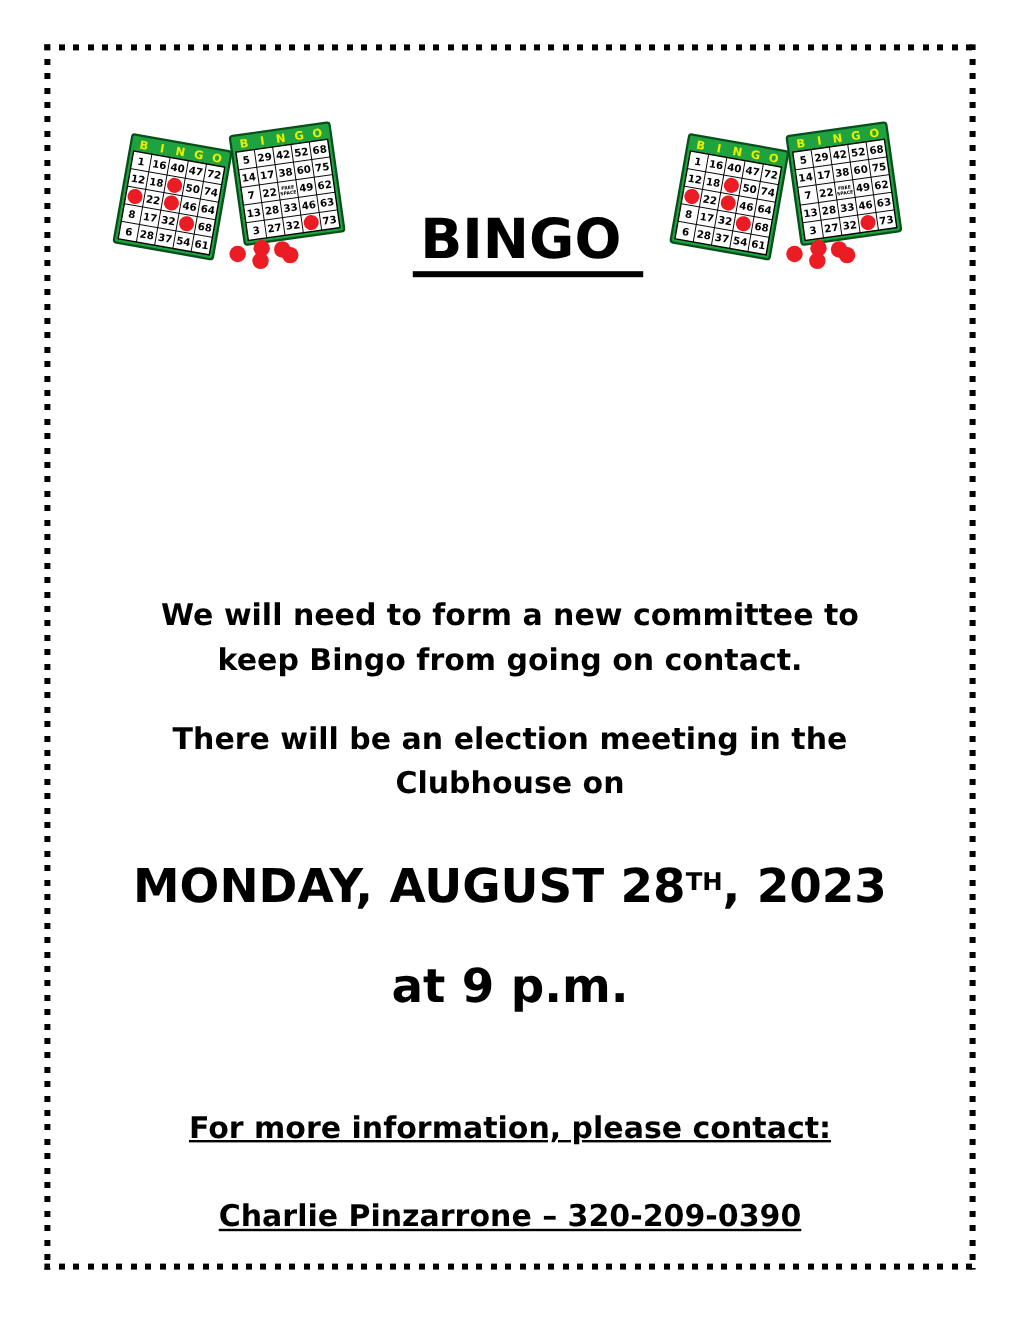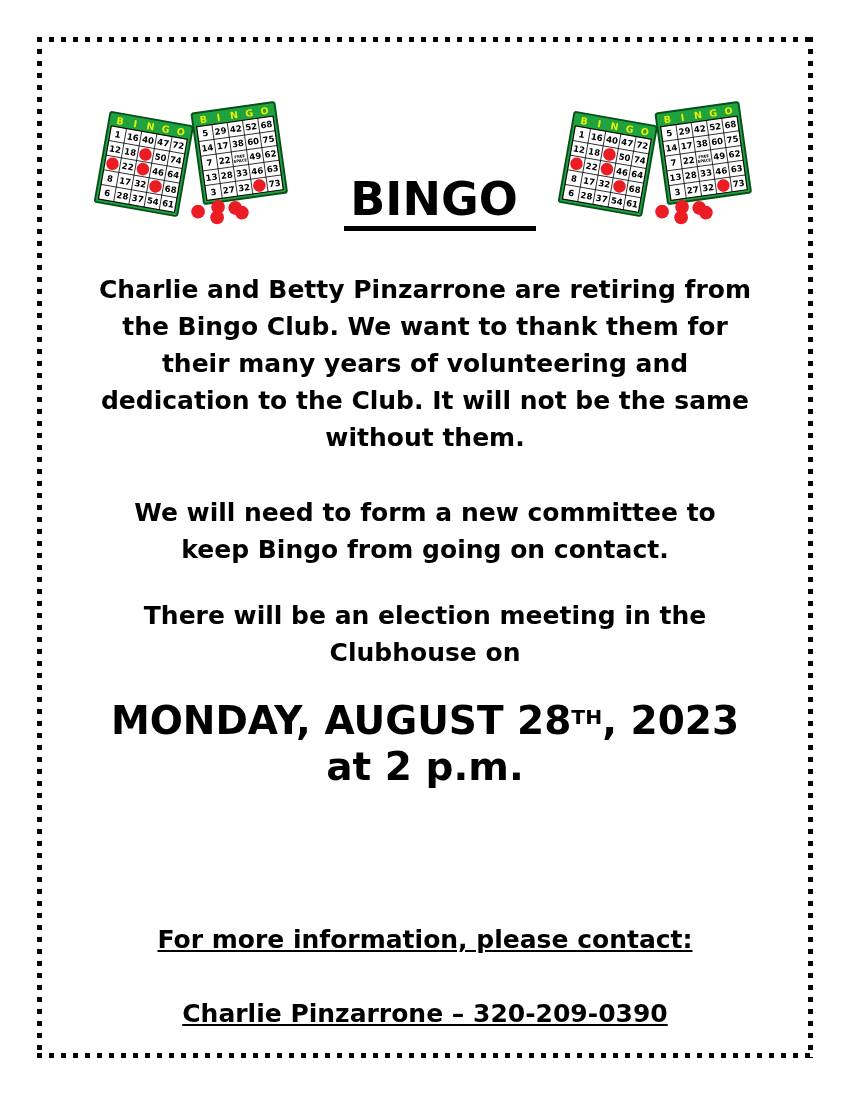--- a/index.html
+++ b/index.html
@@ -20,21 +20,21 @@
   .art svg{display:block;}
   
   .title-row{position:absolute;top:173px;left:0;width:100%;text-align:center;font-size:46px;line-height:52px;padding-left:15px;}
   .title-underline{display:inline-block;border-bottom:5px solid #000;padding:0 18px 1px 6px;}
   
   .para{position:absolute;left:58px;right:58px;text-align:center;font-size:25px;line-height:37px;white-space:pre-line;}
   .p1{top:271px;}
   .p2{top:494px;}
   .p3{top:597px;text-align:center;}
   
-  .date-block{position:absolute;left:40px;right:40px;top:701px;text-align:center;font-size:39px;line-height:40px;}
+  .date-block{position:absolute;left:40px;right:40px;top:701px;text-align:center;font-size:39px;line-height:78px;}
   .date-block sup{font-size:0.52em;position:relative;top:-0.48em;vertical-align:baseline;}
   
   .contact{top:884px;text-decoration:underline;}
 </style>
 </head>
 <body>
 
 <div class="page">
 
   <div class="frame">
@@ -230,33 +230,28 @@
         <circle cx="133" cy="138" r="7.2" fill="#ec1c24"></circle>
         <circle cx="152" cy="128" r="7.2" fill="#ec1c24"></circle>
         <circle cx="159" cy="133" r="7.2" fill="#ec1c24"></circle>
       </svg>
     </div>
 
   <div class="title-row">
     <span class="title-underline">BINGO</span>
   </div>
 
-  <div class="para p1">Charlie and Betty Pinzarrone are retiring from
-the Bingo Club. We want to thank them for
-their many years of volunteering and
-dedication to the Club. It will not be the same
-without them.</div>
   <div class="para p2">We will need to form a new committee to
 keep Bingo from going on contact.</div>
   <div class="para p3">There will be an election meeting in the
 Clubhouse on</div>
 
   <div class="date-block">
     <div><span>MONDAY, AUGUST 28</span><sup>TH</sup><span>, 2023</span></div>
-    <div>at 2 p.m.</div>
+    <div>at 9 p.m.</div>
   </div>
 
   <div class="para contact">
     <div>For more information, please contact:</div>
     <div>Charlie Pinzarrone – 320-209-0390</div>
   </div>
 
 </div>
 
 </body></html>

